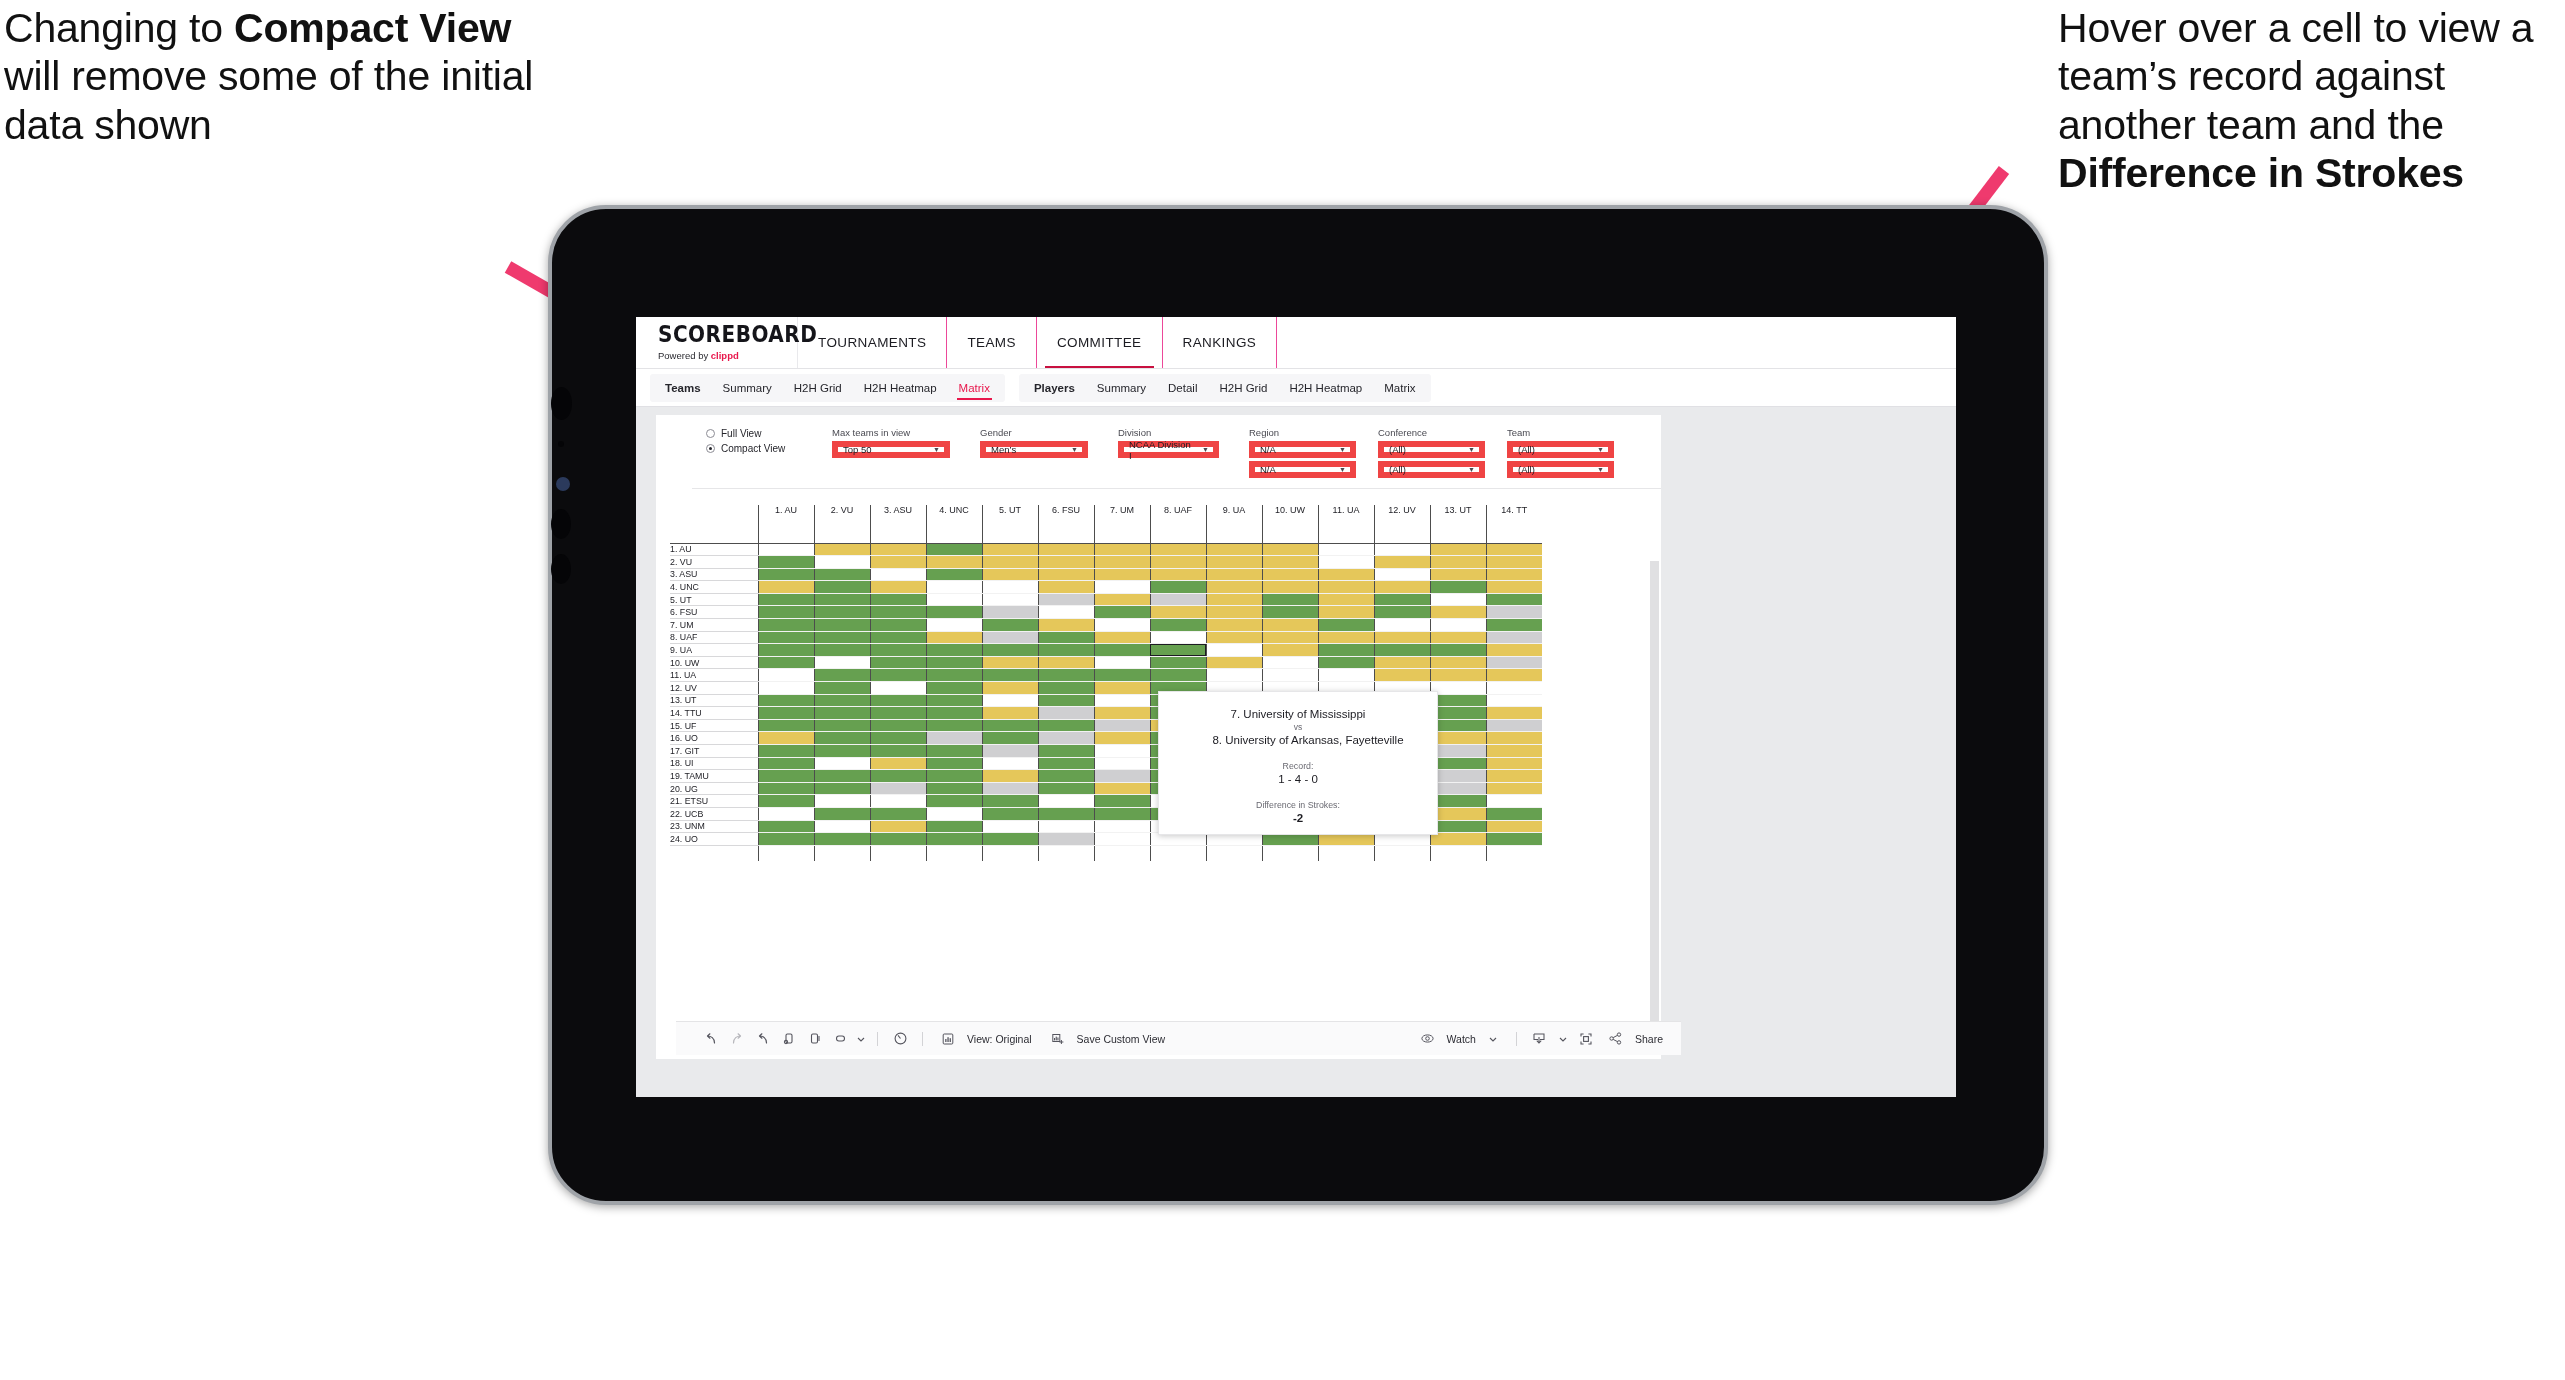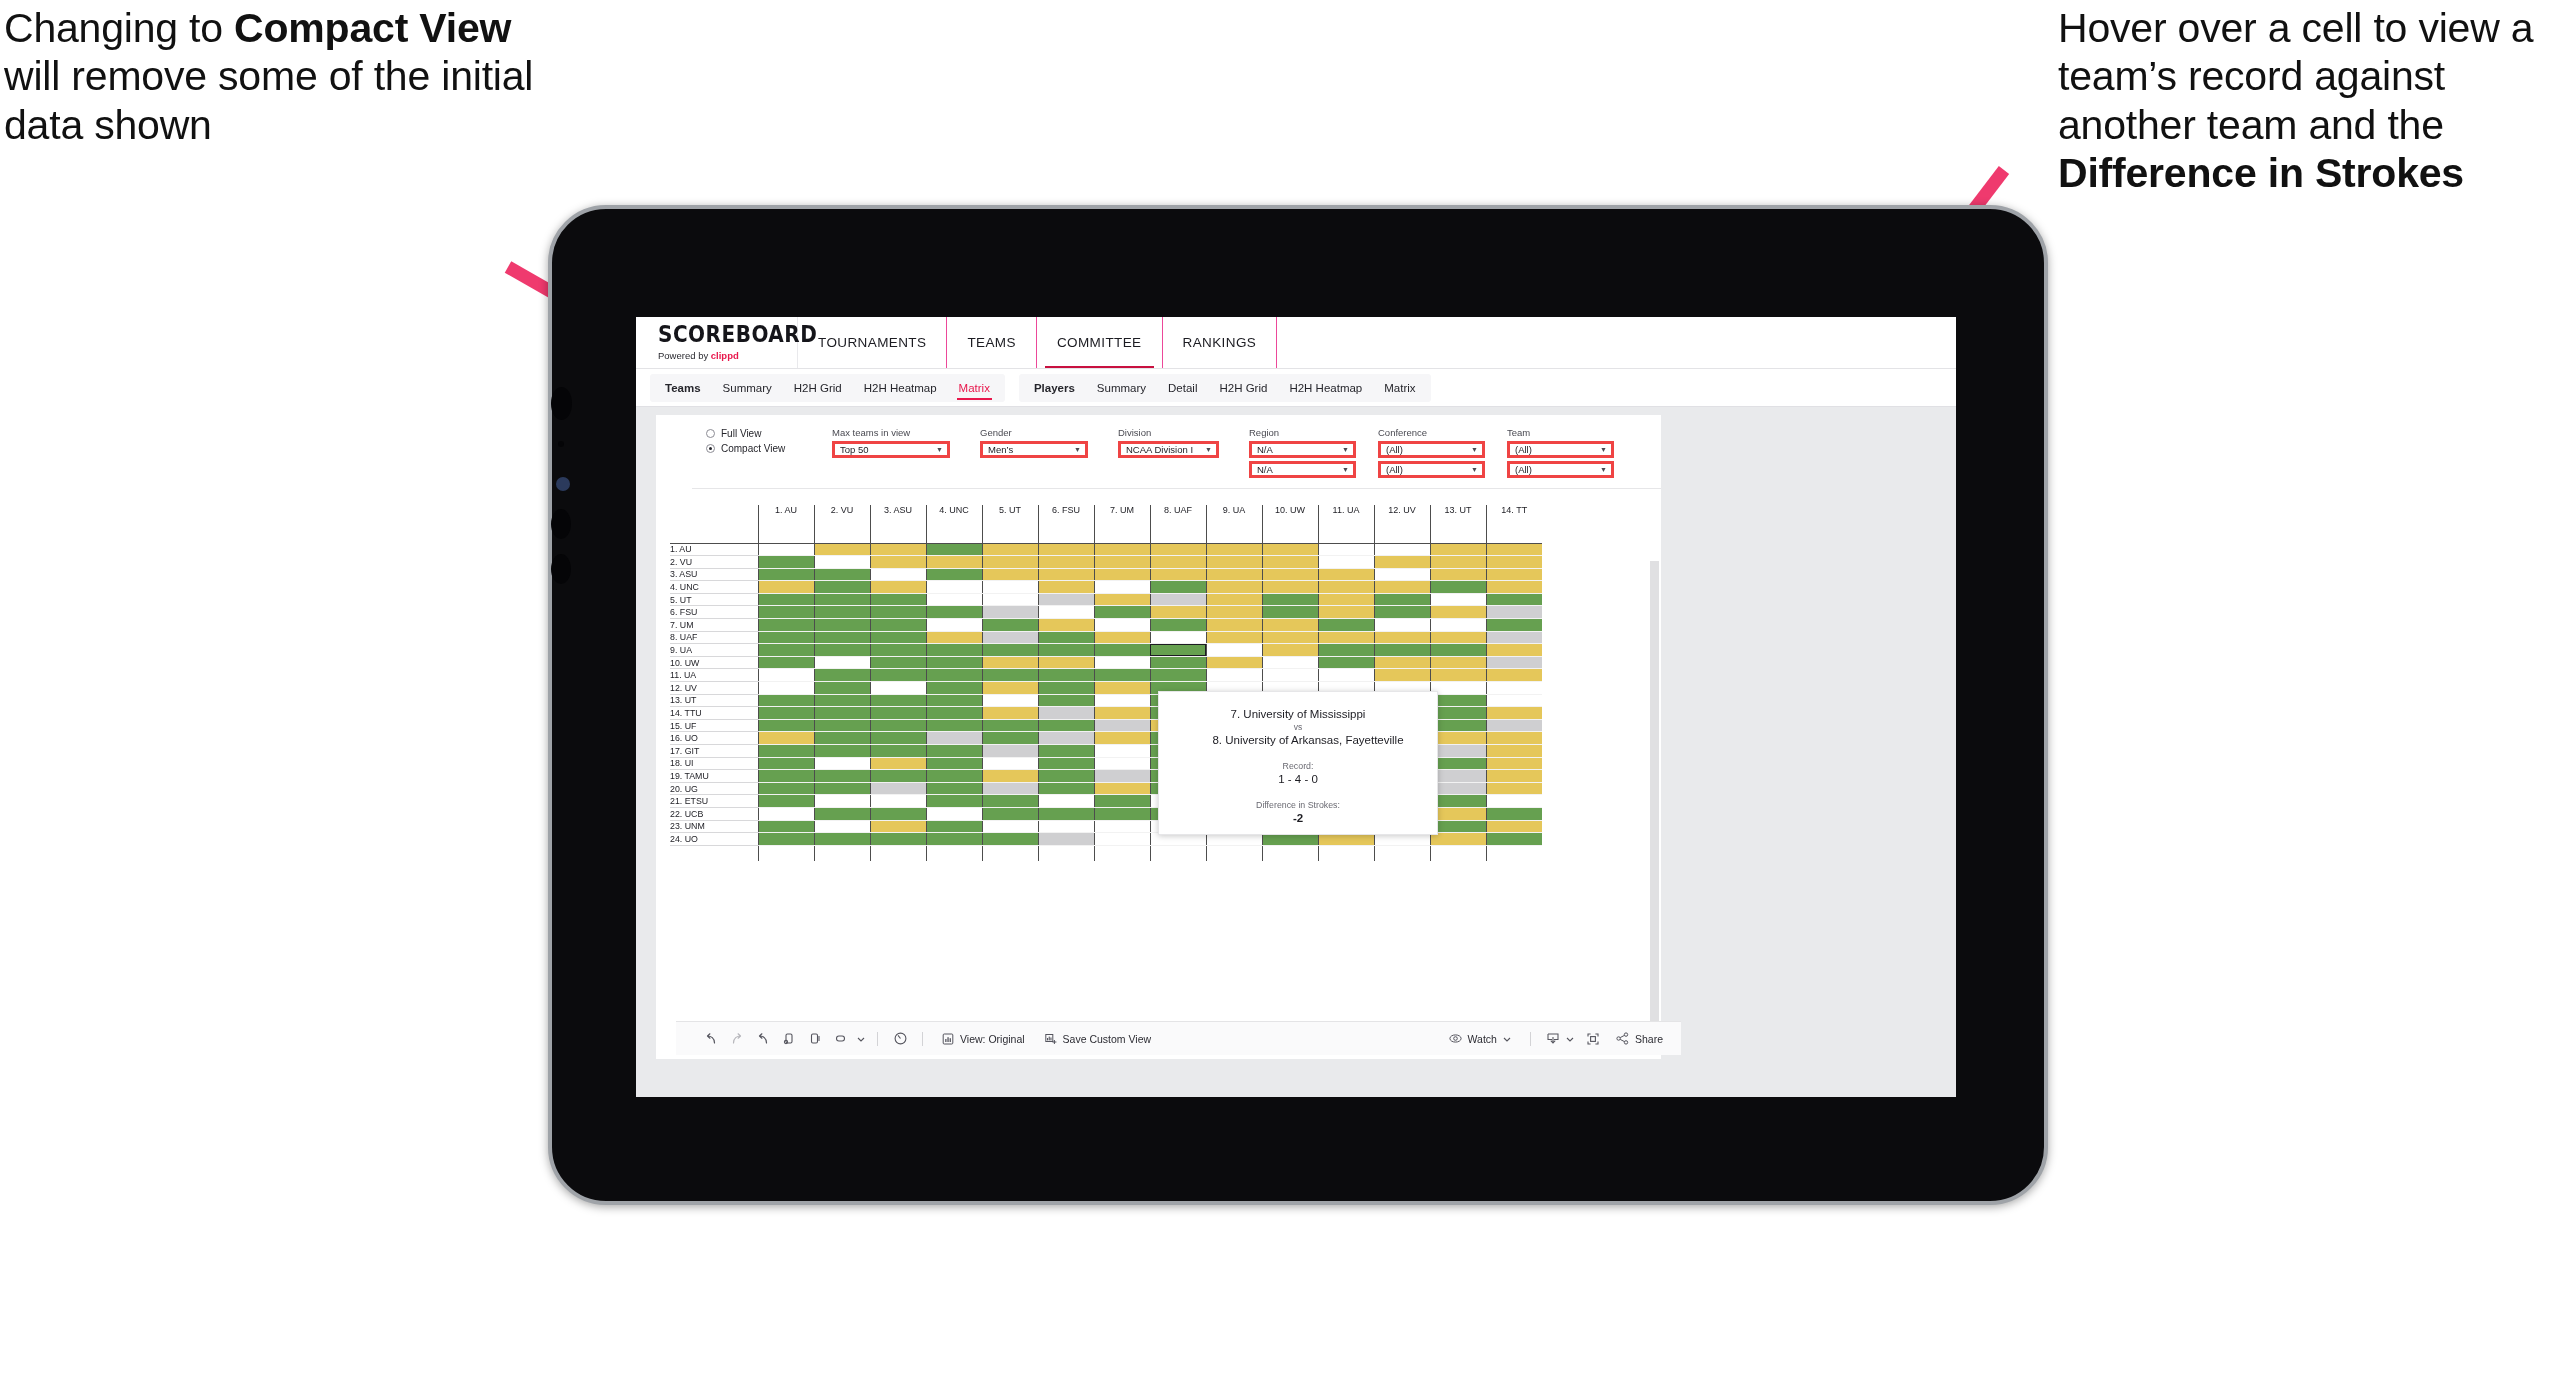--- a/index.html
+++ b/index.html
@@ -119,21 +119,21 @@
   }
   .radio-col { width: 118px; padding-top: 1px; }
   .radio-row { display:flex; align-items:center; gap:6px; margin-bottom:4px; font-size:10px; color:#26262c; cursor:pointer; }
   .radio-dot { width:9px; height:9px; border-radius:50%; border:1.2px solid #8d8d95; background:#fff; position:relative; flex:none; }
   .radio-dot.on::after { content:""; position:absolute; left:2px; top:2px; width:3px; height:3px; border-radius:50%; background:#26262c; }
 
   .fgroup { margin-right: 22px; }
   .fgroup.narrow { margin-right: 14px; }
   .flabel { font-size: 9.5px; color:#4a4a52; margin-bottom:3px; }
   .fselect {
-    height: 17px; border:3px solid #ef4444; background:#fff;
+    height: 17px; border:6px solid #ef4444; background:#fff;
     display:flex; align-items:center; justify-content:space-between;
     padding: 0 4px 0 5px; font-size:9.5px; color:#1c1c22; cursor:pointer;
   }
   .fselect + .fselect { margin-top: 3px; }
   .caret { font-size:7px; color:#4a4a52; margin-left:8px; }
   .w-top50 { width: 118px; }
   .w-gender { width: 108px; }
   .w-div { width: 101px; }
   .w-small { width: 107px; }
 
@@ -182,21 +182,21 @@
 
   
   #toolbar {
     position:absolute; left:20px; bottom:4px; width:1005px; height:34px;
     background:#fafafb; border-top:1px solid #e4e4e6;
     display:flex; align-items:center; padding-left: 22px; gap: 0;
     font-size: 10.5px; color:#3a3a42;
   }
   .tb-ico { width: 26px; display:flex; align-items:center; justify-content:center; cursor:pointer; color:#55555e; }
   .tb-sep { width:1px; height:14px; background:#d3d3d6; margin: 0 9px; }
-  .tb-item { display:flex; align-items:center; gap:6px; padding: 0 10px; cursor:pointer; white-space:nowrap; }
+  .tb-item { display:flex; align-items:center; gap:13px; padding: 0 10px; cursor:pointer; white-space:nowrap; }
   .tb-cap { font-size:10.5px; color:#2c2c33; }
   svg { display:block; }
 </style>
 </head>
 <body>
 
 <div id="root">
 
   <div class="annot" id="annot-left">
     <span>Changing to </span><b>Compact View</b><span> will remove some of the initial data shown</span>

